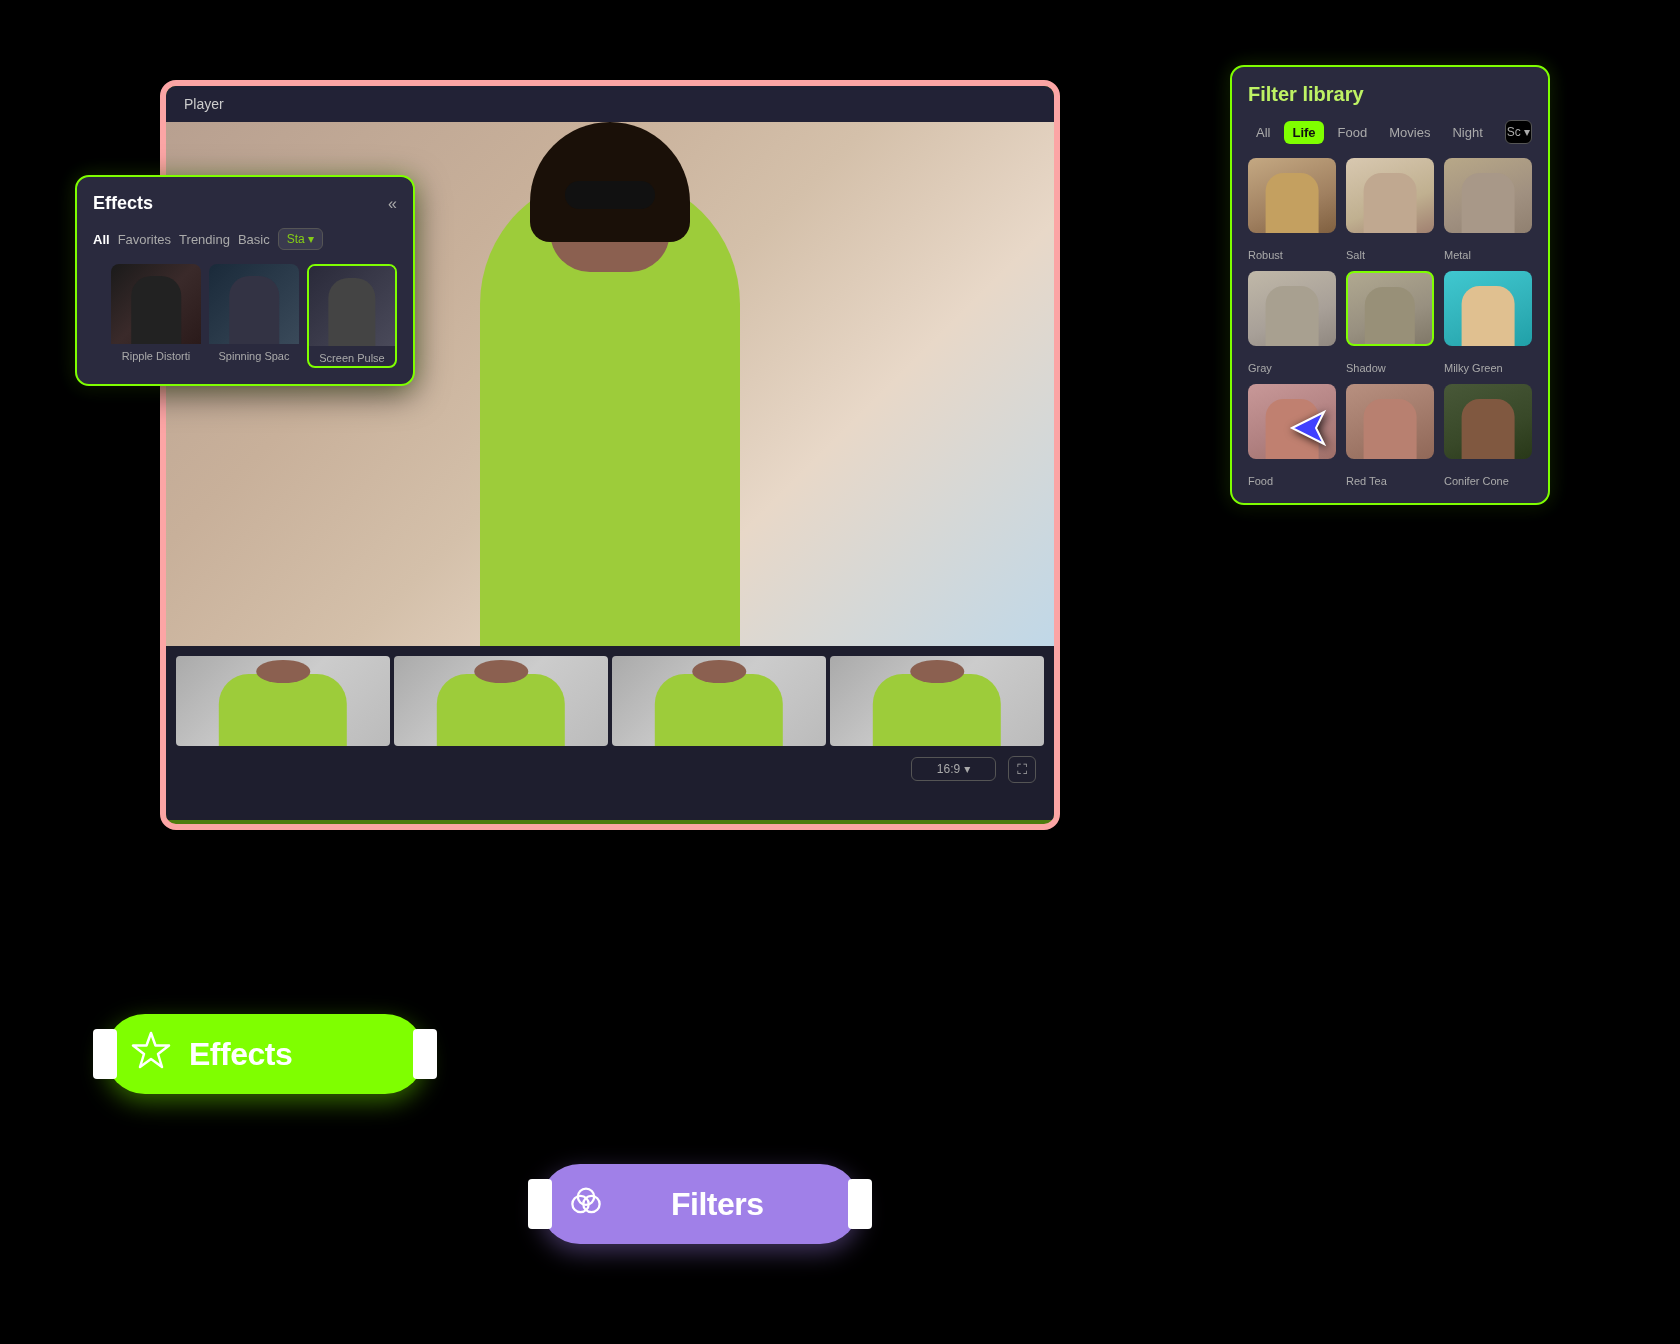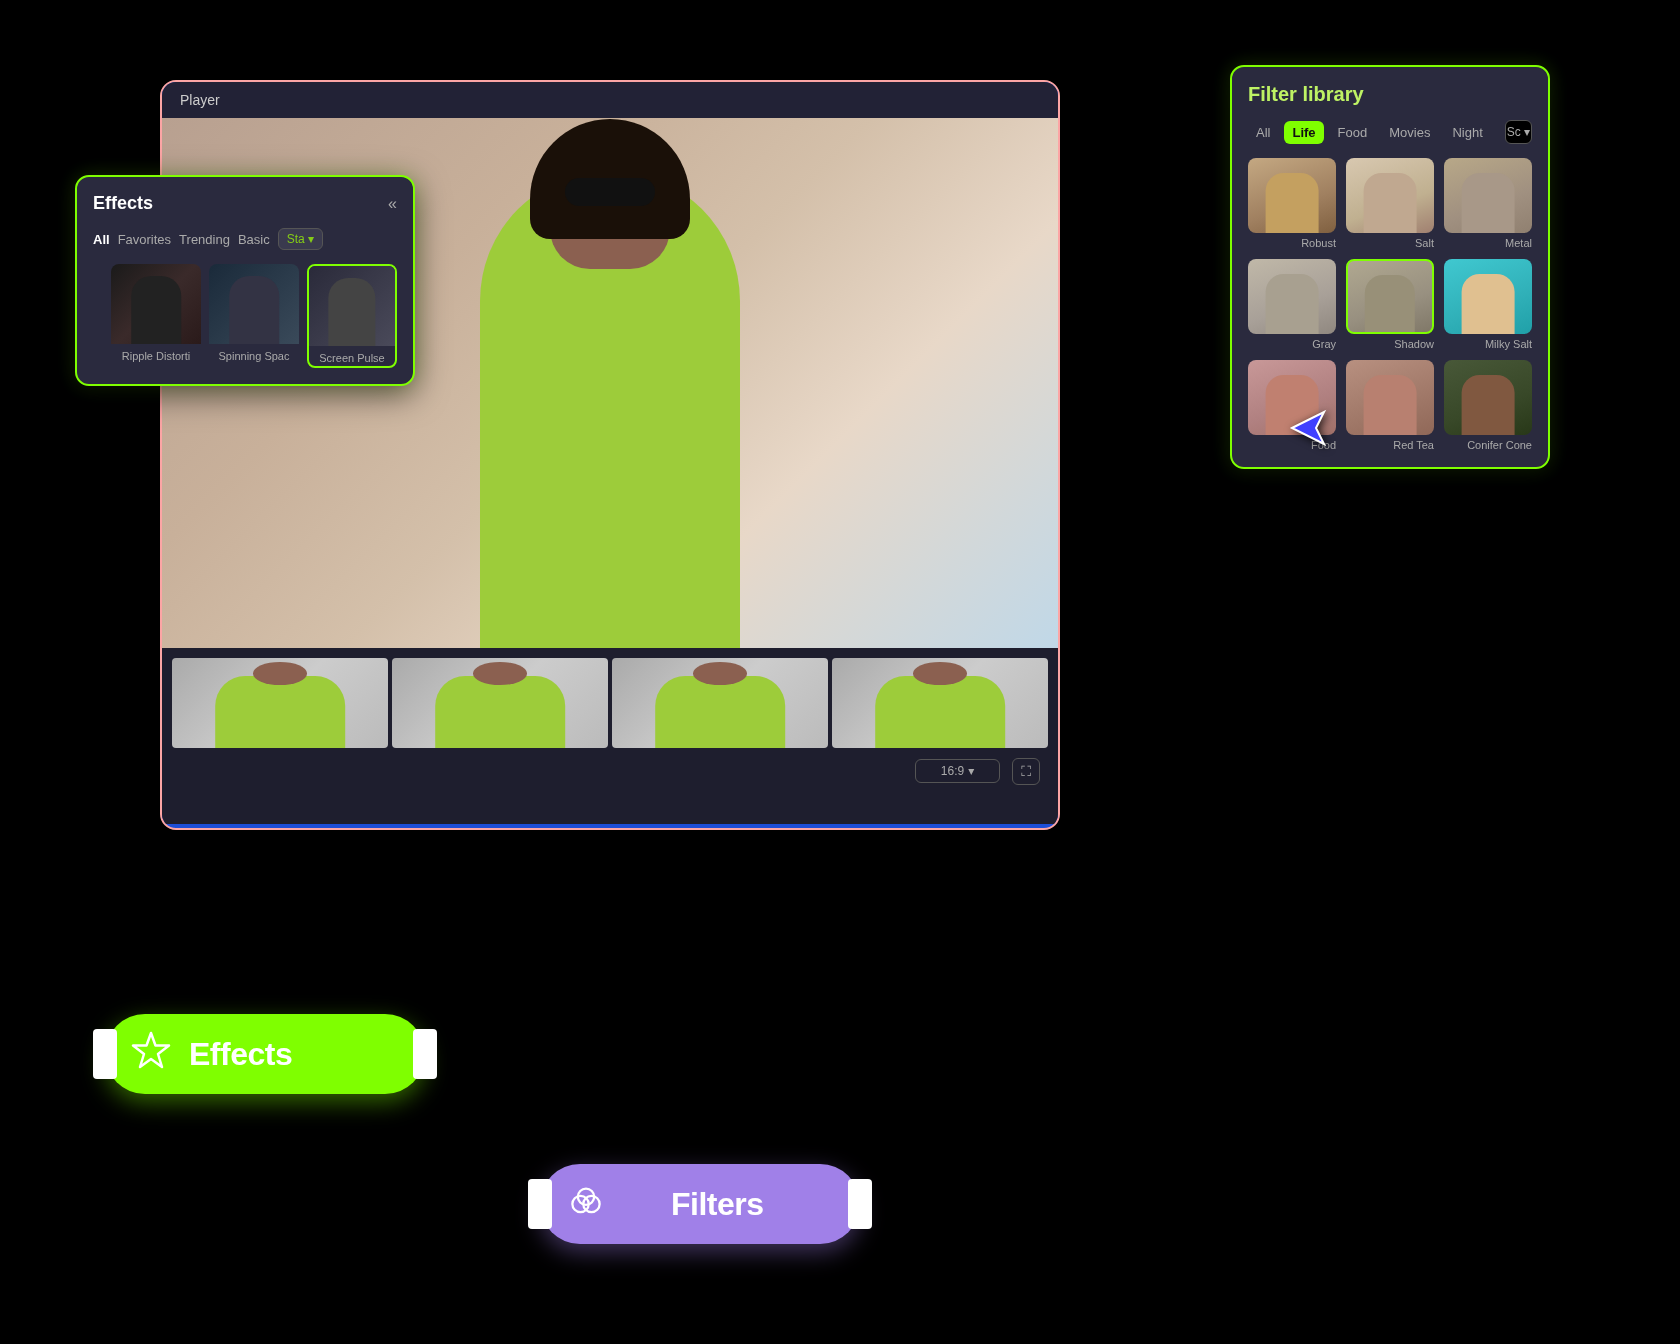--- a/index.html
+++ b/index.html
@@ -20,23 +20,23 @@
       justify-content: center;
     }
 
     
     .player-window {
       position: absolute;
       left: 160px;
       top: 80px;
       width: 900px;
       height: 750px;
-      background: #1d4ed8;
+      background: #4d7c0f;
       border-radius: 16px;
-      border: 2px solid #fca5a5;
+      border: 6px solid #fca5a5;
       overflow: hidden;
       box-shadow: 0 20px 60px rgba(0,0,0,0.7);
     }
 
     .player-title-bar {
       background: #222236;
       padding: 10px 18px;
       font-size: 14px;
       color: #ccc;
       font-weight: 500;
@@ -414,22 +414,22 @@
       left: 50%;
       transform: translateX(-50%);
       width: 60%;
       height: 80%;
       border-radius: 18px 18px 0 0;
     }
 
     .filter-label {
       font-size: 11px;
       color: #aaa;
-      text-align: right;
-      margin-top: 4px;
+      text-align: left;
+      margin-top: 16px;
     }
 
     
     .cursor-arrow {
       position: absolute;
       right: 392px;
       top: 408px;
       width: 0;
       height: 0;
       z-index: 30;
@@ -696,21 +696,21 @@
       <div class="filter-item selected">
         <div class="filter-thumb ft-shadow" style="border:2.5px solid #7fff00; border-radius:8px;">
           <div class="filter-person fp-shadow"></div>
         </div>
         <div class="filter-label">Shadow</div>
       </div>
       <div class="filter-item">
         <div class="filter-thumb ft-milky-green">
           <div class="filter-person fp-milky"></div>
         </div>
-        <div class="filter-label">Milky Salt</div>
+        <div class="filter-label">Milky Green</div>
       </div>
 
       <div class="filter-item">
         <div class="filter-thumb ft-taro">
           <div class="filter-person fp-taro"></div>
         </div>
         <div class="filter-label">Food</div>
       </div>
       <div class="filter-item">
         <div class="filter-thumb ft-red-tea">

